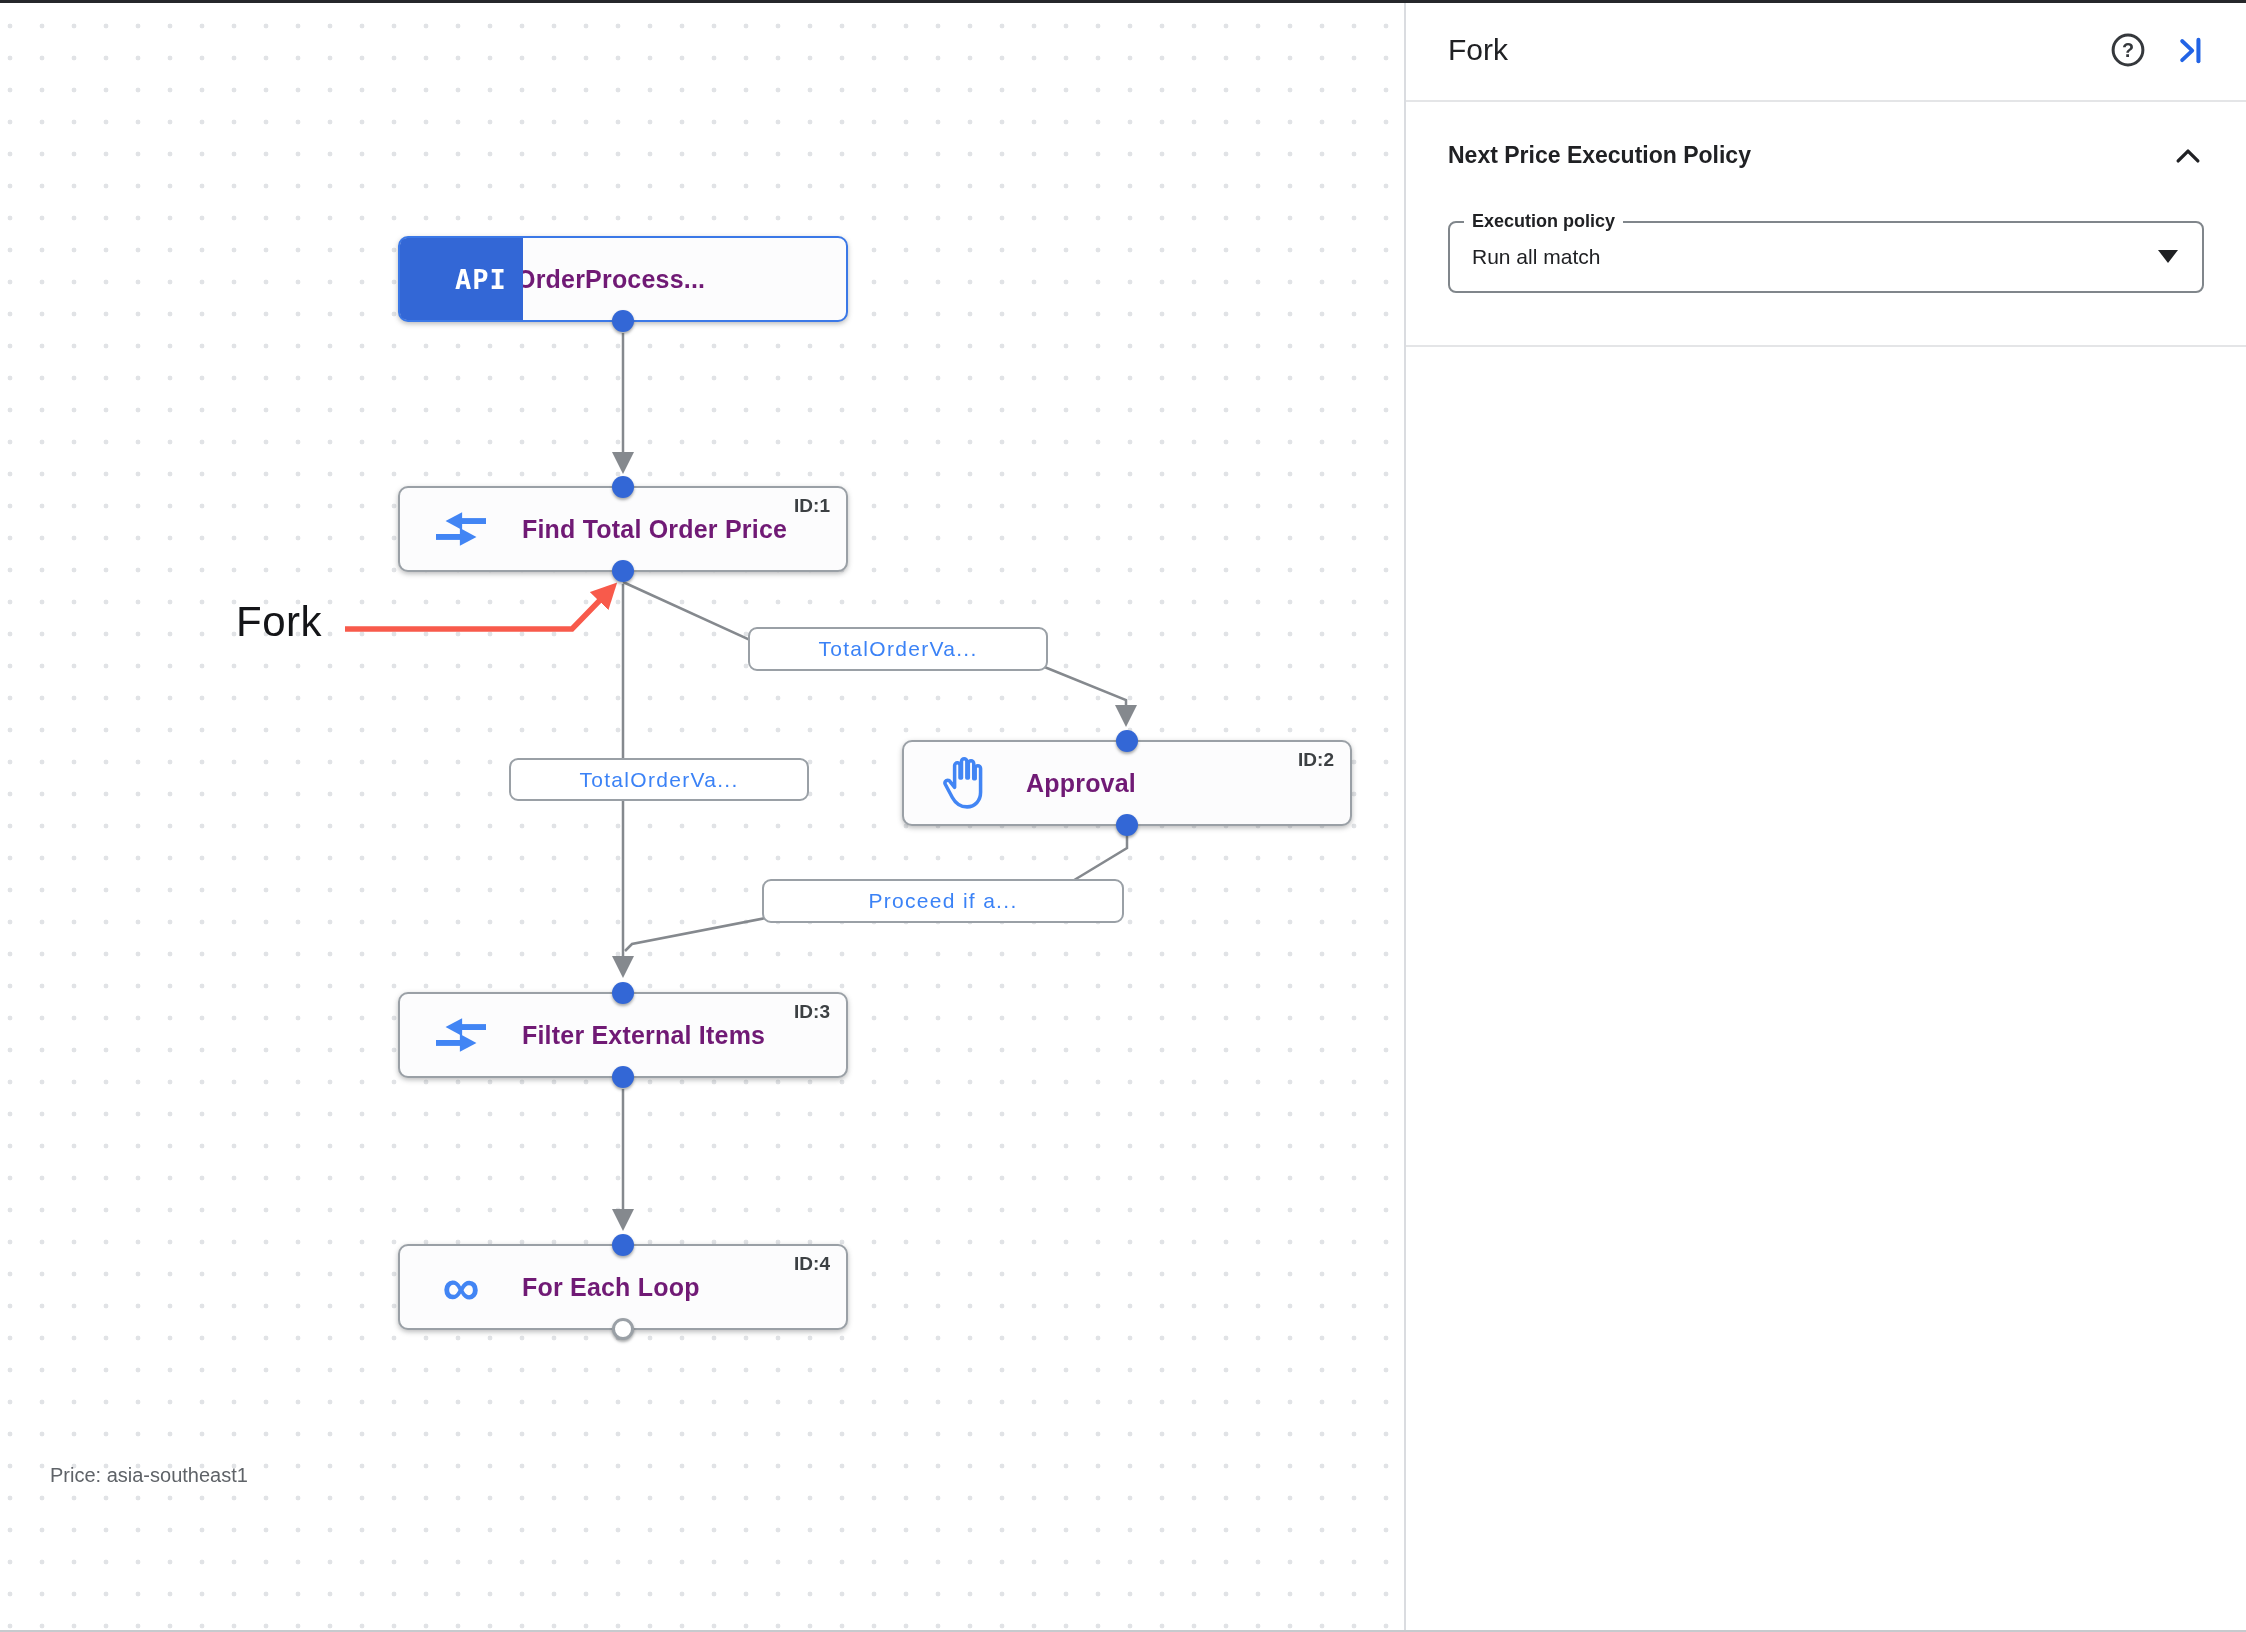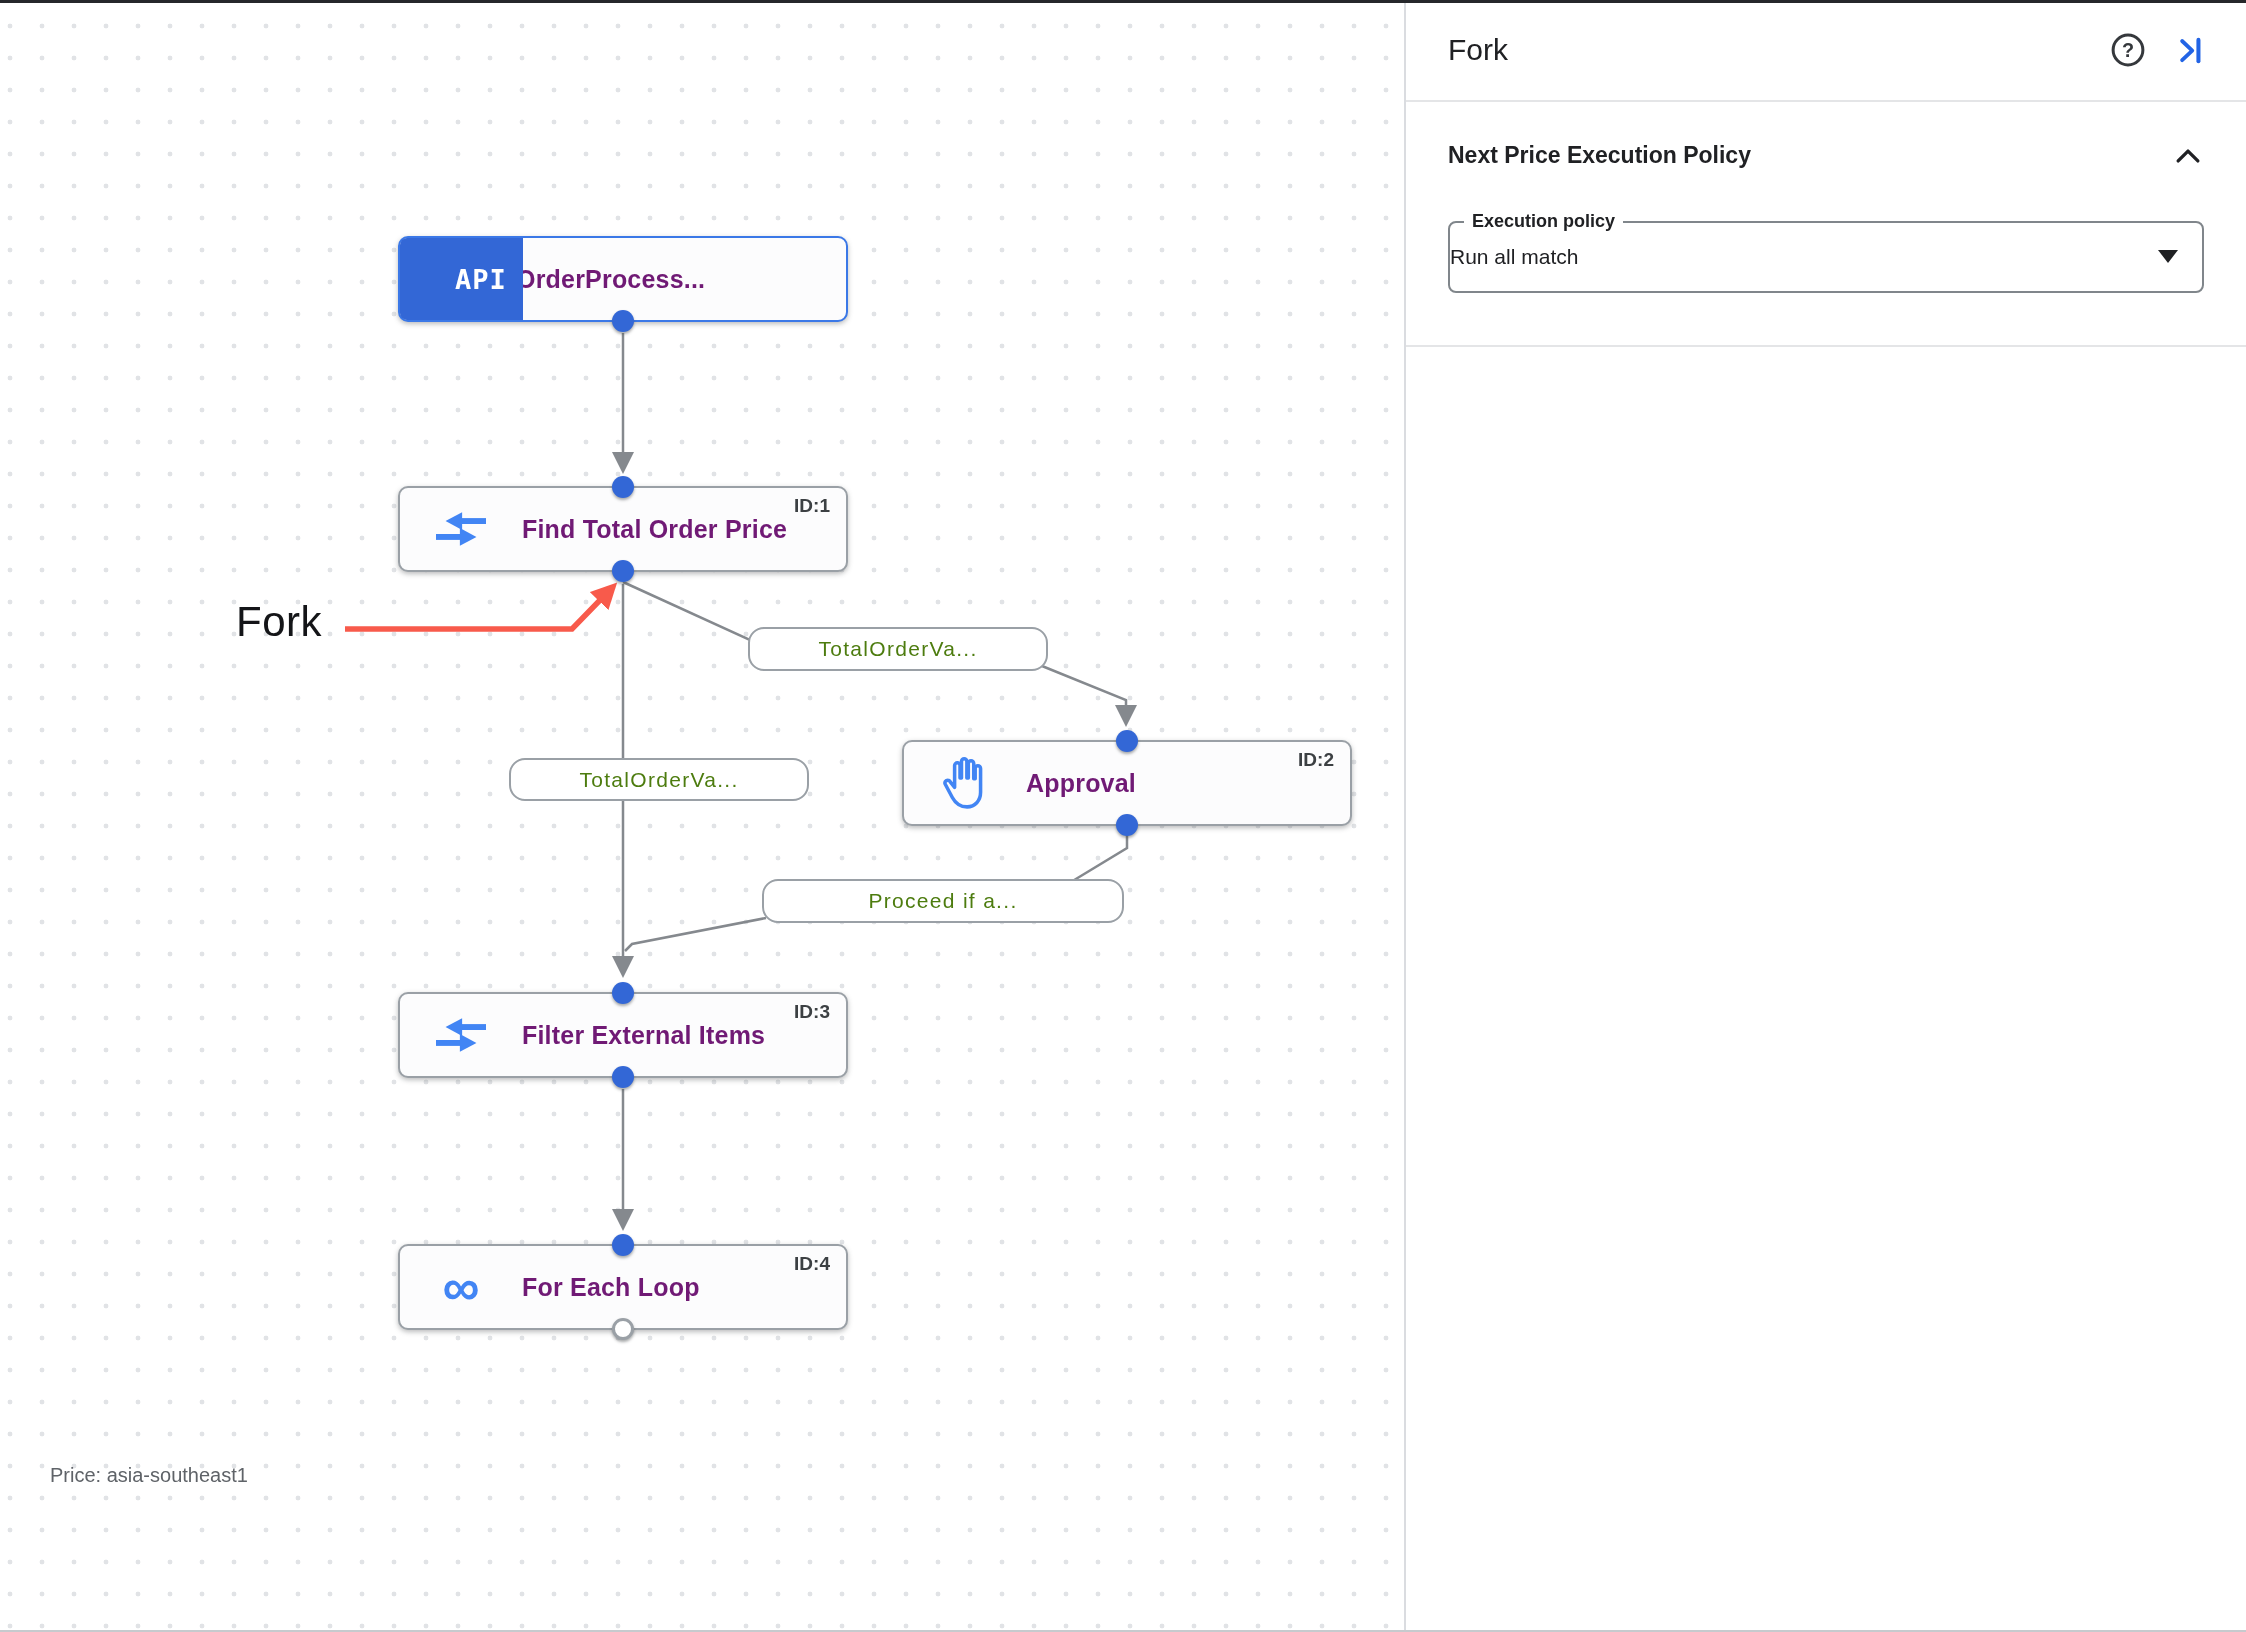--- a/index.html
+++ b/index.html
@@ -38,23 +38,23 @@
   .port{
     position:absolute;width:22px;height:22px;border-radius:50%;background:#3367d6;
     left:50%;transform:translateX(-50%);box-shadow:0 2px 3px rgba(60,64,67,.45);z-index:6;
   }
   .port.in{top:-12px;}
   .port.out{bottom:-12px;}
   .port.open{background:#fff;border:3px solid #9aa0a6;box-sizing:border-box;}
   .infinity-glyph{font-size:52px;line-height:44px;font-weight:bold;color:#4285f4;}
 
   .edge-label{
-    position:absolute;background:#fff;border:2px solid #9aa0a6;border-radius:16px;
+    position:absolute;background:#fff;border:2px solid #9aa0a6;border-radius:9px;
     box-sizing:border-box;display:flex;align-items:center;justify-content:center;
-    font-size:21px;color:#4d7c0f;letter-spacing:1.3px;z-index:5;white-space:nowrap;
+    font-size:21px;color:#3b82f6;letter-spacing:1.3px;z-index:5;white-space:nowrap;
   }
 
   .annotation-label{
     position:absolute;left:236px;top:598px;font-size:42px;color:#141518;z-index:8;letter-spacing:.5px;
   }
   .region-label{position:absolute;left:50px;top:1464px;font-size:20px;color:#5f6368;z-index:4;}
 
   
   .panel{
     position:absolute;left:1404px;top:0;width:842px;height:1632px;background:#fff;
@@ -67,21 +67,21 @@
   .section-head{display:flex;align-items:center;margin-top:40px;}
   .section-title{font-size:23px;font-weight:bold;color:#202124;flex:1;}
   .select-field{
     position:relative;margin-top:52px;height:72px;border:2px solid #80868b;border-radius:8px;
     box-sizing:border-box;display:flex;align-items:center;cursor:pointer;background:#fff;
   }
   .select-label{
     position:absolute;top:-13px;left:14px;background:#fff;padding:0 8px;
     font-size:18px;font-weight:600;color:#202124;line-height:22px;
   }
-  .select-value{font-size:21px;color:#202124;}
+  .select-value{margin-left:22px;font-size:21px;color:#202124;}
   .select-caret{
     position:absolute;right:24px;top:27px;width:0;height:0;
     border-left:10px solid transparent;border-right:10px solid transparent;border-top:13px solid #1f2023;
   }
 </style>
 </head>
 <body>
 
 <div class="canvas">
 

